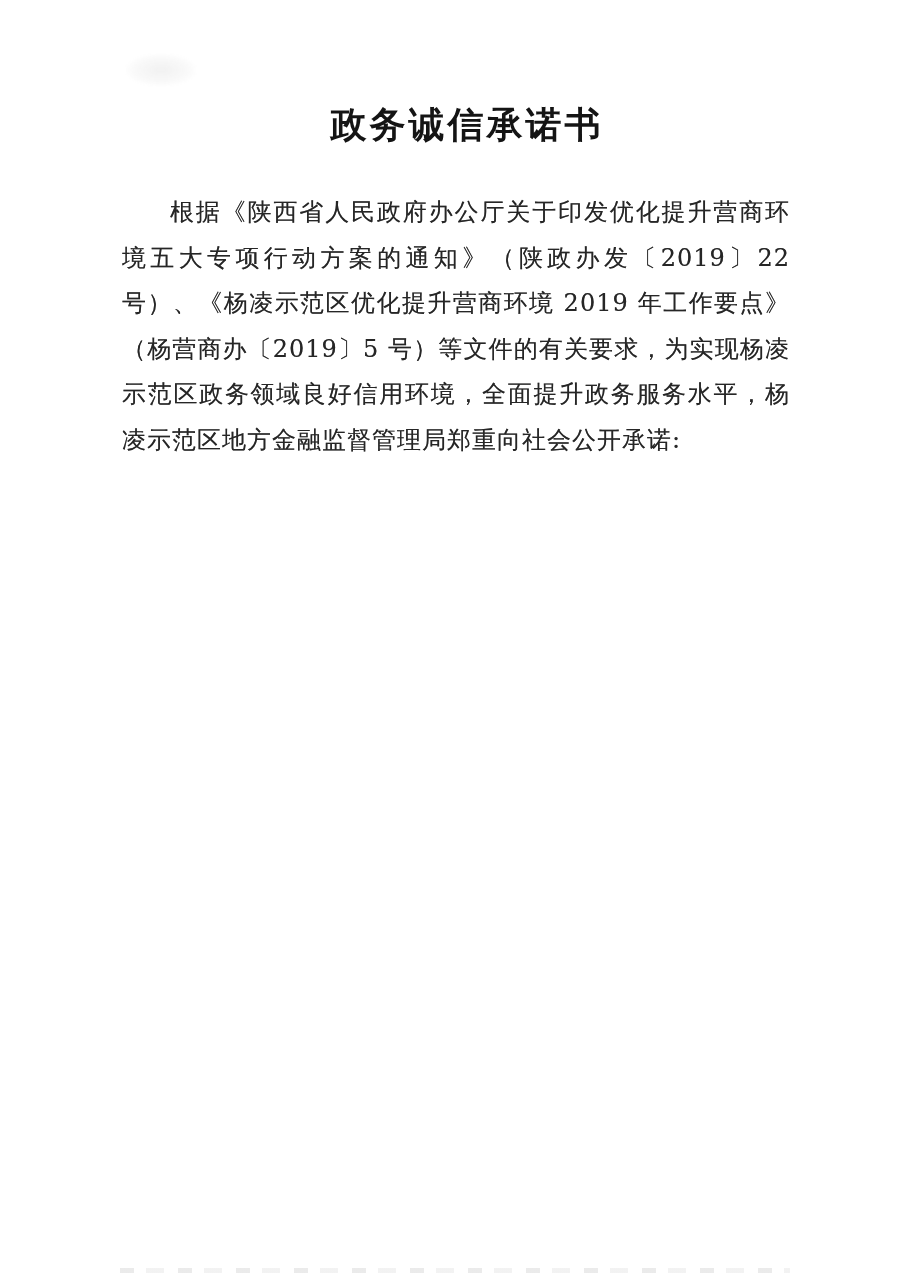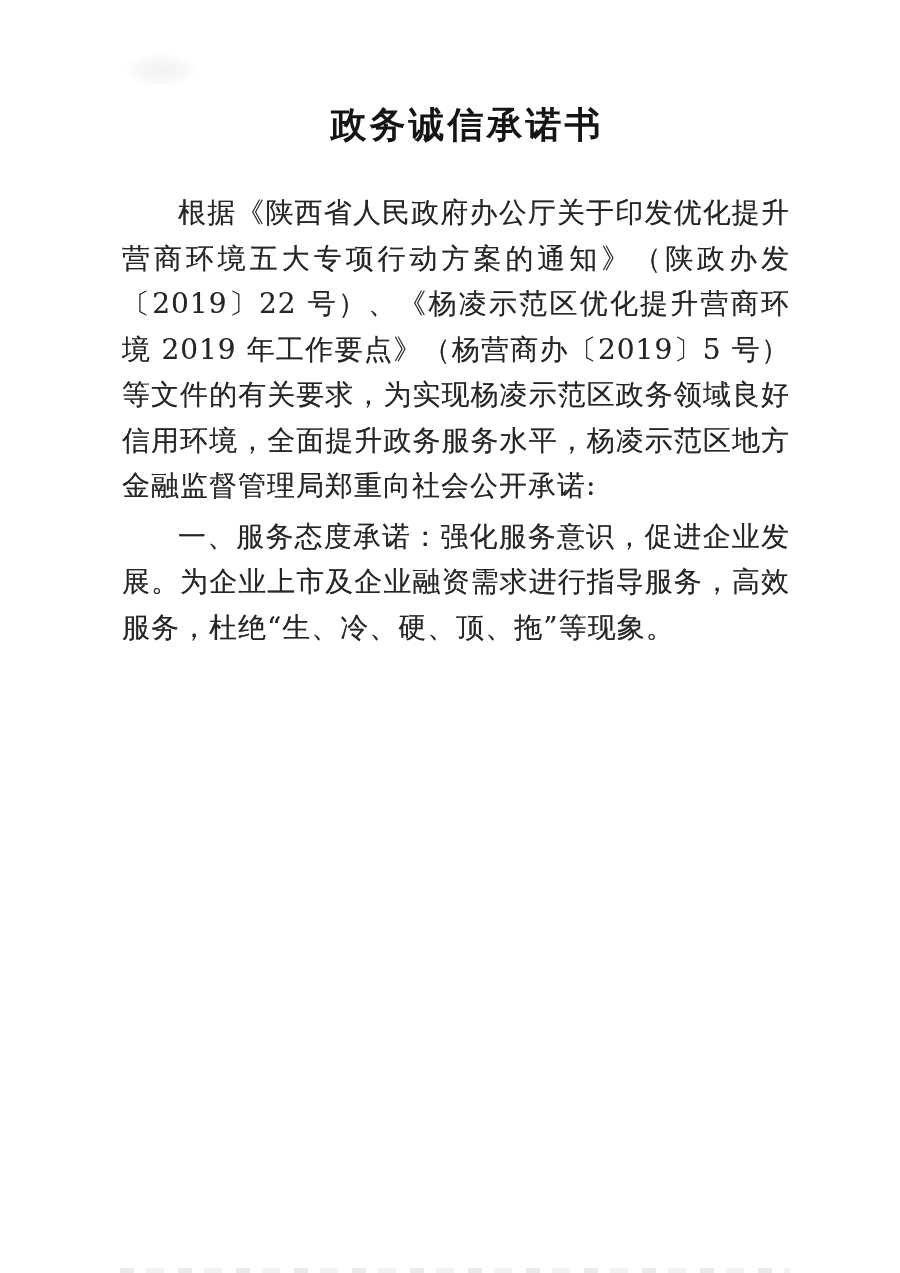--- a/index.html
+++ b/index.html
@@ -31,21 +31,21 @@
   }
   .doc-body {
     position: absolute;
     top: 190px;
     left: 122px;
     width: 668px;
     color: #262626;
   }
   .para {
     margin: 0;
-    font-size: 28px;
+    font-size: 24px;
     line-height: 45.5px;
     letter-spacing: 1px;
     text-align: justify;
     text-indent: 2em;
     color: #262626;
     
     text-shadow: 0 0 0.4px rgba(40,40,40,0.55);
   }
   .para.commitment {
     margin-top: 5px;
@@ -88,18 +88,17 @@
 <body>
 
 <div class="page">
 
   <div class="scan-smudge"></div>
 
   <h1 class="doc-title">政务诚信承诺书</h1>
 
   <div class="doc-body">
     <p class="para">根据《陕西省人民政府办公厅关于印发优化提升营商环境五大专项行动方案的通知》（陕政办发〔2019〕22 号）、《杨凌示范区优化提升营商环境 2019 年工作要点》（杨营商办〔2019〕5 号）等文件的有关要求，为实现杨凌示范区政务领域良好信用环境，全面提升政务服务水平，杨凌示范区地方金融监督管理局郑重向社会公开承诺:</p>
-    <p class="para commitment">一、服务态度承诺：强化服务意识，促进企业发展。为企业上市及企业融资需求进行指导服务，高效服务，杜绝“生、冷、硬、顶、拖”等现象。</p>
   </div>
 
   <div class="cutoff-line"></div>
 
 </div>
 
 </body></html>

